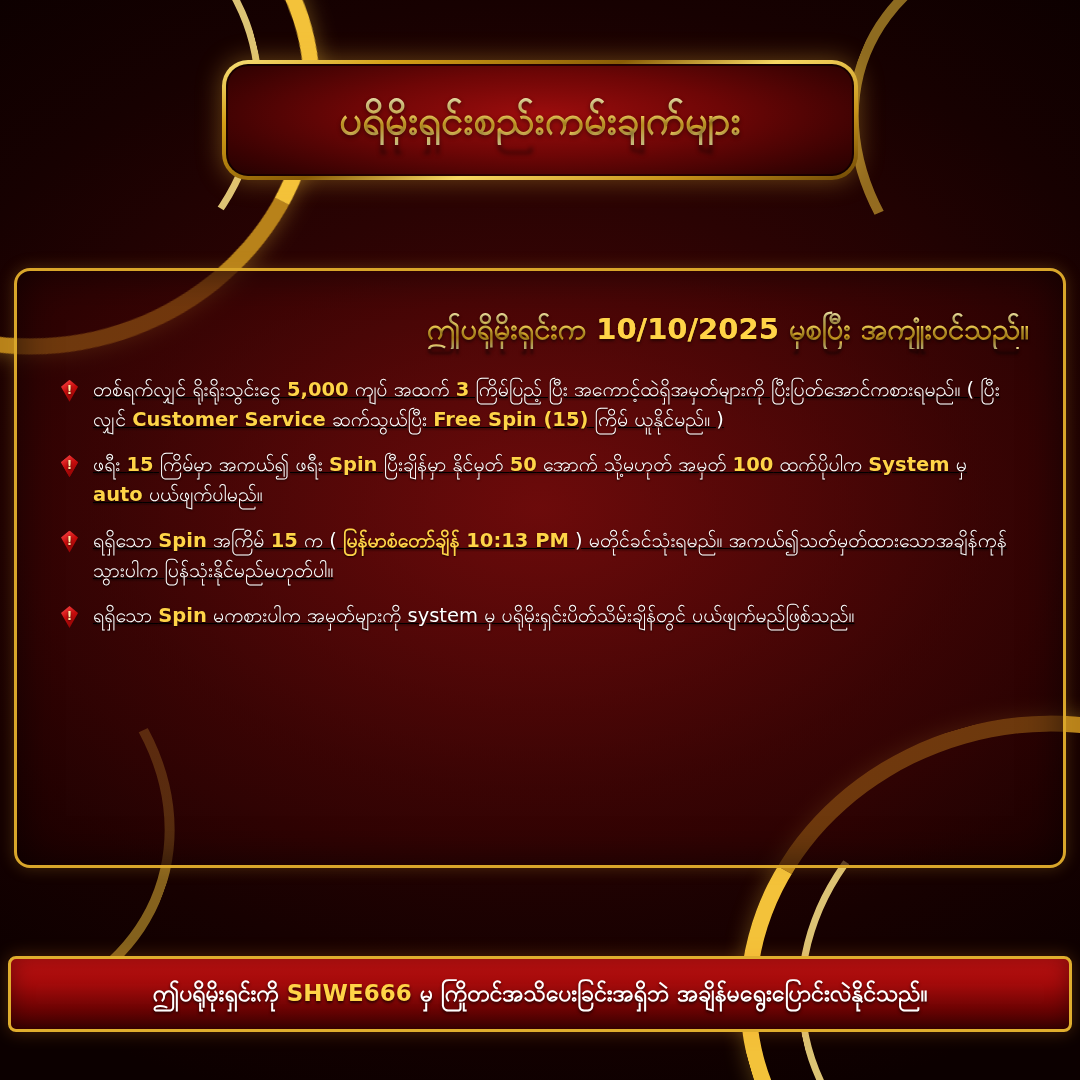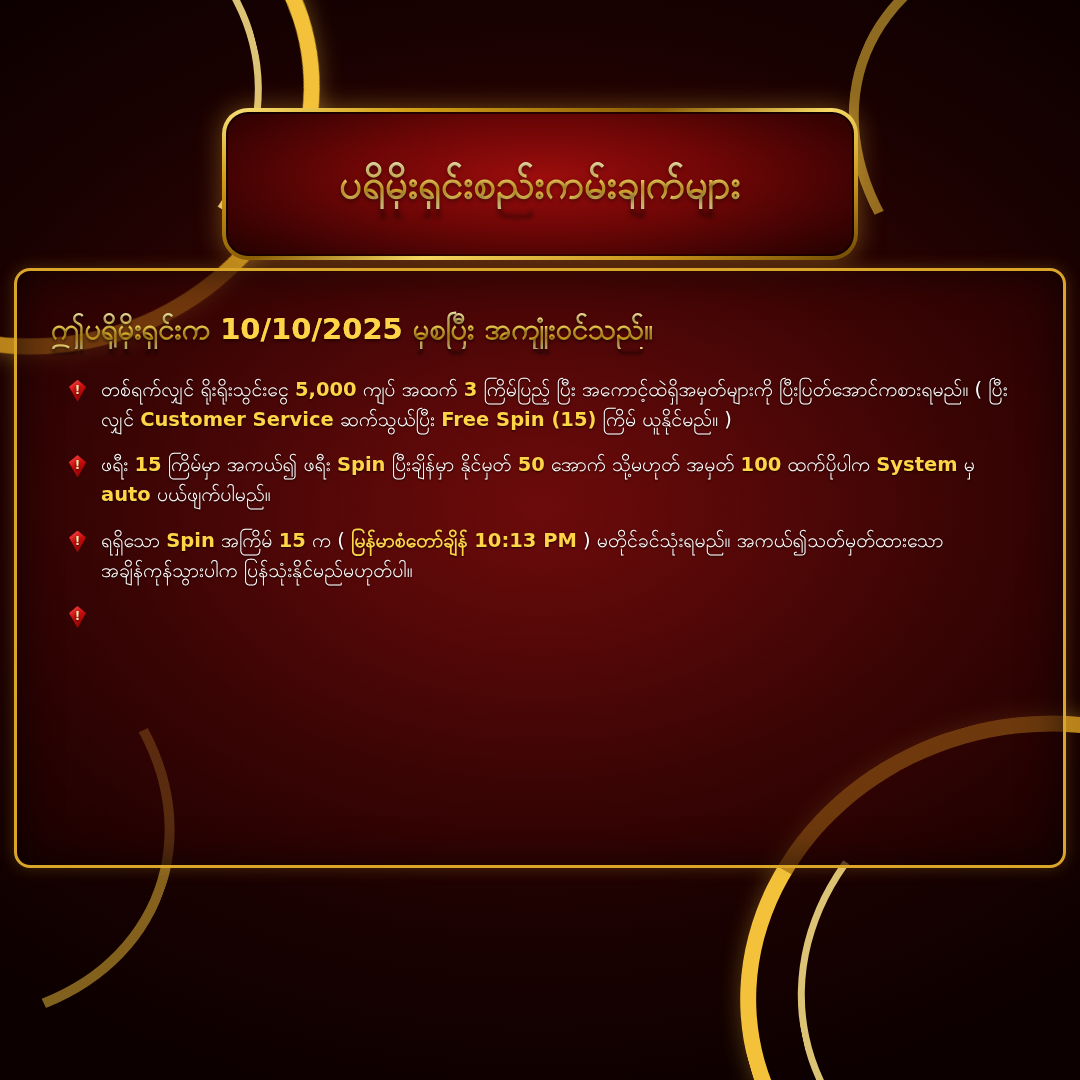--- a/index.html
+++ b/index.html
@@ -96,27 +96,26 @@
     border-right-color: rgba(243,194,58,0.5);
     transform: rotate(20deg);
   }
 
   
   .title-banner {
     position: absolute;
     top: 60px;
     left: 222px;
     width: 636px;
-    height: 152px;
+    height: 120px;
     border-radius: 26px;
     padding: 4px;
     background: linear-gradient(160deg, #f9e27a 0%, #d4a017 18%, #8a5d06 42%, #f6d863 58%, #c9941a 80%, #6d4704 100%);
     box-shadow: 0 0 26px rgba(255,200,60,0.35);
     box-sizing: border-box;
-    margin-top: 48px;
   }
   .title-inner {
     width: 100%;
     height: 100%;
     border-radius: 22px;
     background:
       radial-gradient(ellipse 70% 90% at 50% 45%, #9c0d0d 0%, #6e0606 42%, #3a0202 78%, #1d0101 100%);
     display: flex;
     align-items: center;
     justify-content: center;
@@ -146,36 +145,37 @@
     border: 3px solid #d9a62a;
     border-radius: 16px;
     background:
       radial-gradient(ellipse 75% 85% at 50% 40%, rgba(120,12,12,0.75) 0%, rgba(70,5,5,0.6) 55%, rgba(30,1,1,0.55) 100%);
     box-shadow: inset 0 0 40px rgba(0,0,0,0.55), 0 0 16px rgba(217,166,42,0.25);
     box-sizing: border-box;
     padding: 28px 34px 20px 34px;
   }
 
   .headline {
-    text-align: left;
+    text-align: right;
     font-size: 29px;
     font-weight: bold;
     line-height: 1.3;
     margin: 12px 0 26px 0;
     background: linear-gradient(180deg, #fff7b8 0%, #ffd84d 45%, #eab11f 70%, #fff0a0 100%);
     -webkit-background-clip: text;
     background-clip: text;
     color: transparent;
     text-shadow: 0 2px 3px rgba(0,0,0,0.5);
   }
 
   .rules {
     list-style: none;
-    margin: 16px;
+    margin: 8px;
     padding: 0;
+    text-decoration: underline;
   }
   .rule {
     position: relative;
     padding-left: 34px;
     margin-bottom: 15px;
     font-size: 19.5px;
     line-height: 1.55;
     color: #ffffff;
     text-shadow: 0 1px 2px rgba(0,0,0,0.75);
   }
@@ -252,18 +252,21 @@
     </div>
   </div>
 
   <div class="body-panel">
     <div class="headline"><span>ဤပရိုမိုးရှင်းက </span><span class="hl">10/10/2025</span><span> မှစပြီး အကျုံးဝင်သည်။</span></div>
     <ul class="rules">
         <li class="rule"><span class="bullet"></span><span><span>တစ်ရက်လျှင် ရိုးရိုးသွင်းငွေ </span><span class="hl">5,000</span><span> ကျပ် အထက် </span><span class="hl">3</span><span> ကြိမ်ပြည့် ပြီး အကောင့်ထဲရှိအမှတ်များကို ပြီးပြတ်အောင်ကစားရမည်။ ( ပြီးလျှင် </span><span class="hl">Customer Service</span><span> ဆက်သွယ်ပြီး </span><span class="hl">Free Spin (15)</span><span> ကြိမ် ယူနိုင်မည်။ )</span></span></li>
         <li class="rule"><span class="bullet"></span></li>
         <li class="rule"><span class="bullet"></span><span><span>ဖရီး </span><span class="hl">15</span><span> ကြိမ်မှာ အကယ်၍ ဖရီး </span><span class="hl">Spin</span><span> ပြီးချိန်မှာ နိုင်မှတ် </span><span class="hl">50</span><span> အောက် သို့မဟုတ် အမှတ် </span><span class="hl">100</span><span> ထက်ပိုပါက </span><span class="hl">System</span><span> မှ </span><span class="hl">auto</span><span> ပယ်ဖျက်ပါမည်။</span></span></li>
         <li class="rule"><span class="bullet"></span><span><span>ရရှိသော </span><span class="hl">Spin</span><span> အကြိမ် </span><span class="hl">15</span><span> က ( </span><span class="hl">မြန်မာစံတော်ချိန် 10:13 PM</span><span> ) မတိုင်ခင်သုံးရမည်။ အကယ်၍သတ်မှတ်ထားသောအချိန်ကုန်သွားပါက ပြန်သုံးနိုင်မည်မဟုတ်ပါ။</span></span></li>
-        <li class="rule"><span class="bullet"></span></li>
+        <li class="rule"><span class="bullet"></span><span><span>ရရှိသော </span><span class="hl">Spin</span><span> မကစားပါက အမှတ်များကို system မှ ပရိုမိုးရှင်းပိတ်သိမ်းချိန်တွင် ပယ်ဖျက်မည်ဖြစ်သည်။</span></span></li>
       </ul>
   </div>
 
+  <div class="footer">
+    <div class="footer-text"><span>ဤပရိုမိုးရှင်းကို </span><span class="brand">SHWE666</span><span> မှ ကြိုတင်အသိပေးခြင်းအရှိဘဲ အချိန်မရွေးပြောင်းလဲနိုင်သည်။</span></div>
+  </div>
 
 </div>
 
 </body></html>

